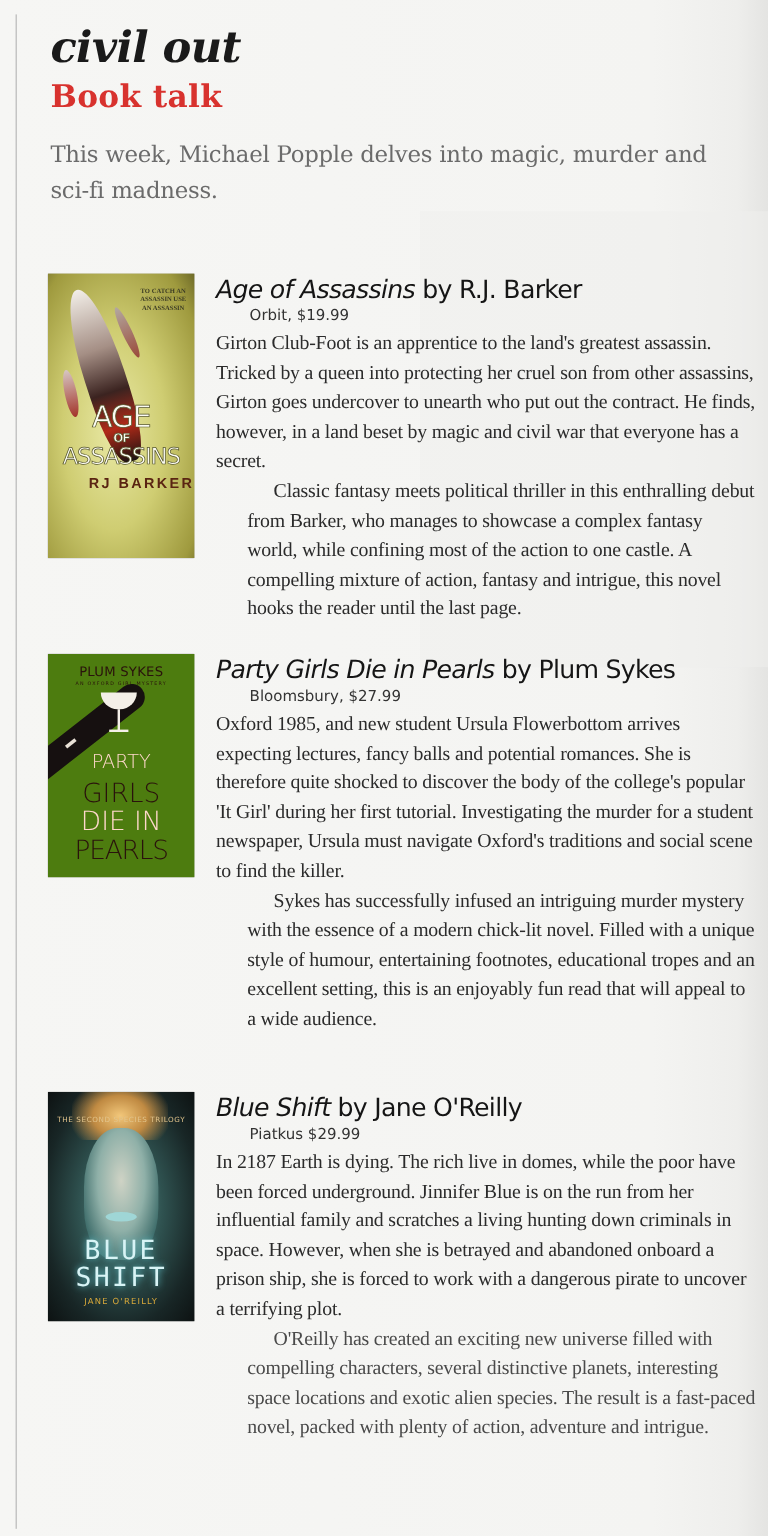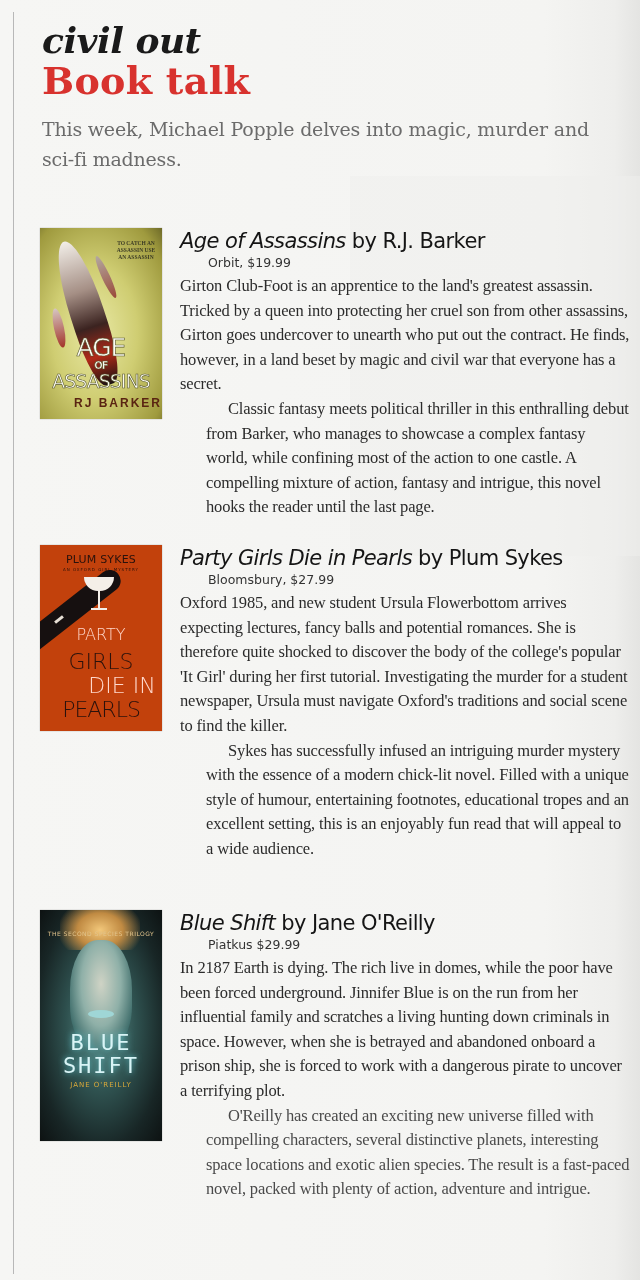--- a/index.html
+++ b/index.html
@@ -22,21 +22,21 @@
     position: absolute; left: 350px; top: 176px; width: 290px; height: 380px;
     background: rgba(238,238,236,0.55);
   }
   .header { position: absolute; left: 42px; top: 18px; width: 580px; }
   .kicker {
     font-family: "DejaVu Serif", serif; font-style: italic; font-weight: bold;
     font-size: 36px; color: #1a1a1a; line-height: 44px; letter-spacing: -0.5px;
   }
   .title {
     font-family: "DejaVu Serif", serif; font-weight: bold;
-    font-size: 38px; color: #d8322e; line-height: 42px; margin-top: -2px;
+    font-size: 26px; color: #d8322e; line-height: 42px; margin-top: -2px;
     letter-spacing: 0.3px;
   }
   .standfirst {
     font-family: "DejaVu Serif", serif; font-weight: normal;
     font-size: 19px; color: #6b6b6b; line-height: 30px; margin-top: 12px;
     width: 560px; letter-spacing: -0.2px;
   }
   .review { position: absolute; left: 40px; width: 590px; }
   .cover {
     position: absolute; left: 0; width: 122px; overflow: hidden;
@@ -54,21 +54,21 @@
   }
   .para {
     font-family: "Liberation Serif", serif; font-size: 16.5px; color: #2b2b2b;
     line-height: 24.6px; margin: 0; letter-spacing: -0.15px;
   }
   .para.indent { text-indent: 22px; margin-left: 26px; }
   .fade { color: #4a4a4a; }
 
   
   .c1 {
-    top: 0; height: 191px;
+    top: 0; height: 237px;
     background: radial-gradient(ellipse at 45% 55%, #e9e9a5 0%, #cfcd72 45%, #9f9a3e 85%, #6e6a28 100%);
   }
   .c1 .slash {
     position: absolute; left: 30px; top: 10px; width: 34px; height: 150px;
     background: linear-gradient(180deg, #f2eee8 0%, #a58f85 35%, #3b2320 60%, #b12a18 80%, #1b1212 100%);
     transform: rotate(-18deg); border-radius: 50% 50% 40% 40%;
   }
   .c1 .slash2 {
     position: absolute; left: 14px; top: 80px; width: 10px; height: 40px;
     background: linear-gradient(180deg, #d6c6c2, #a3342a);
@@ -92,21 +92,21 @@
   .c1 .age { top: 105px; font-size: 25px; }
   .c1 .of { top: 132px; font-size: 10px; font-weight: bold; }
   .c1 .ass { top: 142px; font-size: 19px; }
   .c1 .auth {
     position: absolute; left: 0; width: 122px; top: 168px; text-align: right;
     font-family: Liberation Sans, sans-serif; font-size: 12px; color: #5a2412;
     letter-spacing: 2px; font-weight: bold;
   }
 
   
-  .c2 { top: 0; height: 186px; background: #c2410c; }
+  .c2 { top: 0; height: 186px; background: #4d7c0f; }
   .c2 .auth {
     position: absolute; left: 0; width: 122px; top: 8px; text-align: center;
     font-family: "DejaVu Sans", sans-serif; font-size: 11px; color: #2a120c; letter-spacing: 0.2px;
   }
   .c2 .sub {
     position: absolute; left: 0; width: 122px; top: 22px; text-align: center;
     font-size: 4px; color: #2a120c; letter-spacing: 1px; font-family: "DejaVu Sans", sans-serif;
   }
   .c2 .arm {
     position: absolute; left: -20px; top: 52px; width: 110px; height: 22px;
@@ -118,26 +118,26 @@
   }
   .c2 .stem { position: absolute; left: 58px; top: 46px; width: 2px; height: 18px; background: #f4efe8; }
   .c2 .foot { position: absolute; left: 51px; top: 63px; width: 16px; height: 2px; background: #f4efe8; }
   .c2 .cuff { position: absolute; left: 14px; top: 73px; width: 10px; height: 3px; background: #e8e0d6; transform: rotate(-38deg); }
   .c2 .line {
     position: absolute; left: 0; width: 122px; text-align: center;
     font-family: "DejaVu Sans", sans-serif; font-weight: 200; letter-spacing: 0px;
   }
   .c2 .l1 { top: 80px; font-size: 16px; color: #ffd8cc; }
   .c2 .l2 { top: 104px; font-size: 22px; color: #2a120c; }
-  .c2 .l3 { top: 128px; font-size: 22px; color: #ffd8cc; padding-left: 21px; }
+  .c2 .l3 { top: 128px; font-size: 22px; color: #ffd8cc; }
   .c2 .l4 { top: 152px; font-size: 22px; color: #2a120c; letter-spacing: -1px; }
 
   
   .c3 {
-    top: 0; height: 231px;
+    top: 0; height: 191px;
     background: radial-gradient(ellipse at 50% 50%, #5d8f8a 0%, #2f5250 40%, #182626 75%, #0d1212 100%);
   }
   .c3 .glow {
     position: absolute; left: 20px; top: -10px; width: 80px; height: 50px;
     background: radial-gradient(ellipse at 50% 60%, #f2c77a 0%, #c08a42 40%, rgba(0,0,0,0) 75%);
   }
   .c3 .face {
     position: absolute; left: 30px; top: 30px; width: 62px; height: 110px;
     background: radial-gradient(ellipse at 50% 40%, #cfd3c5 0%, #8fb0a8 45%, #3b6a68 80%, rgba(0,0,0,0) 100%);
     border-radius: 45% 45% 40% 40%;

